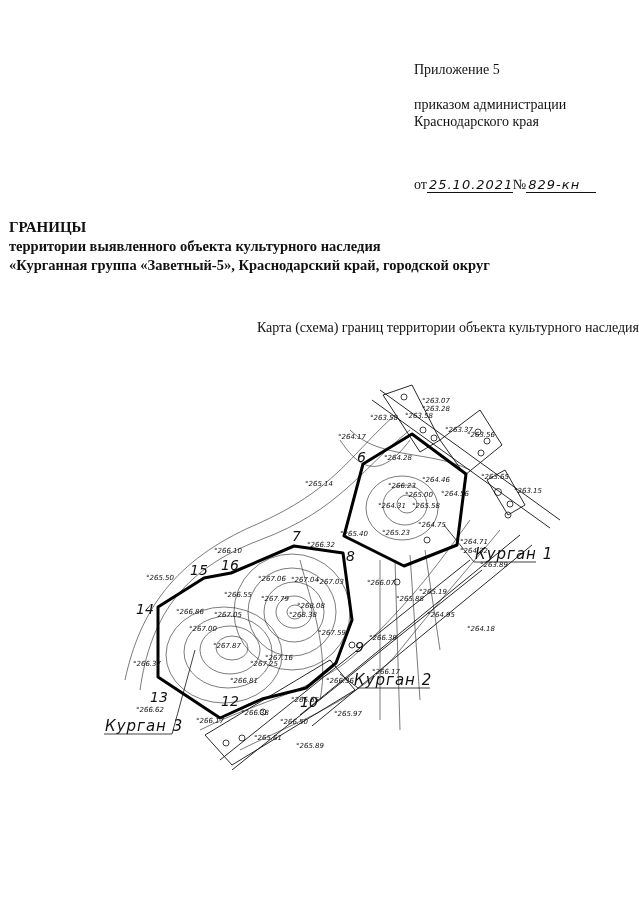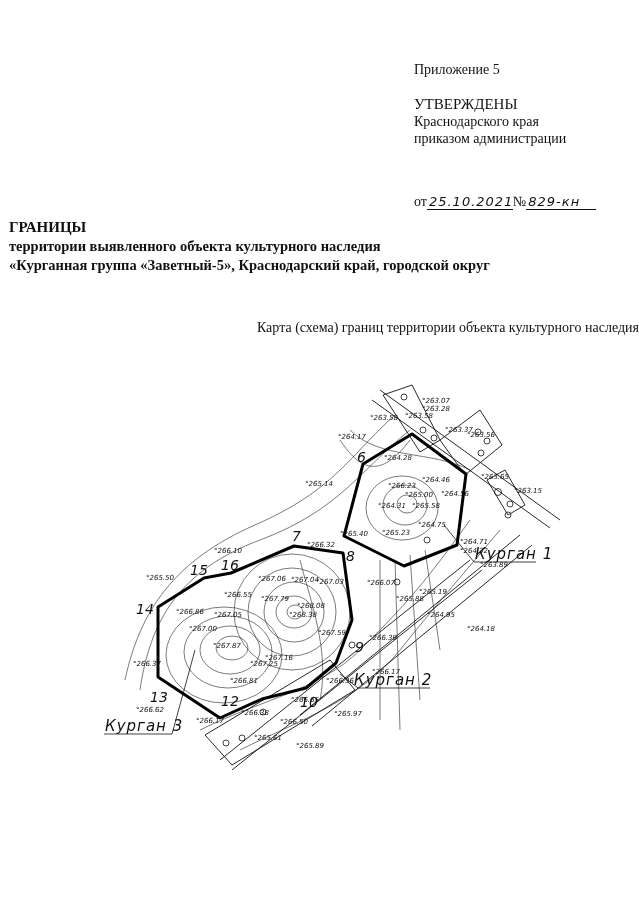--- a/index.html
+++ b/index.html
@@ -17,23 +17,22 @@
   .elev { font-size: 7px; }
   .pt { font-size: 14px; }
   .kurgan { font-size: 15px; letter-spacing: 1px; }
 </style>
 </head>
 <body>
 
 <div class="appendix">Приложение 5</div>
 
 <div class="approval">
-  <span class="line approved">УТВЕРЖДЕНЫ</span>
+  <span class="line">приказом администрации</span>
   <span class="line">Краснодарского края</span>
-  <span class="line">приказом администрации</span>
   <span class="line">
     <span>от</span><span class="hand" style="width:82px">25.10.2021</span><span>№</span><span class="hand" style="width:66px">829-кн</span>
   </span>
 </div>
 
 <div class="title-block">
   <div class="h">ГРАНИЦЫ</div>
   <div>территории выявленного объекта культурного наследия</div>
   <div>«Курганная группа «Заветный-5», Краснодарский край, городской округ</div>
 </div>

